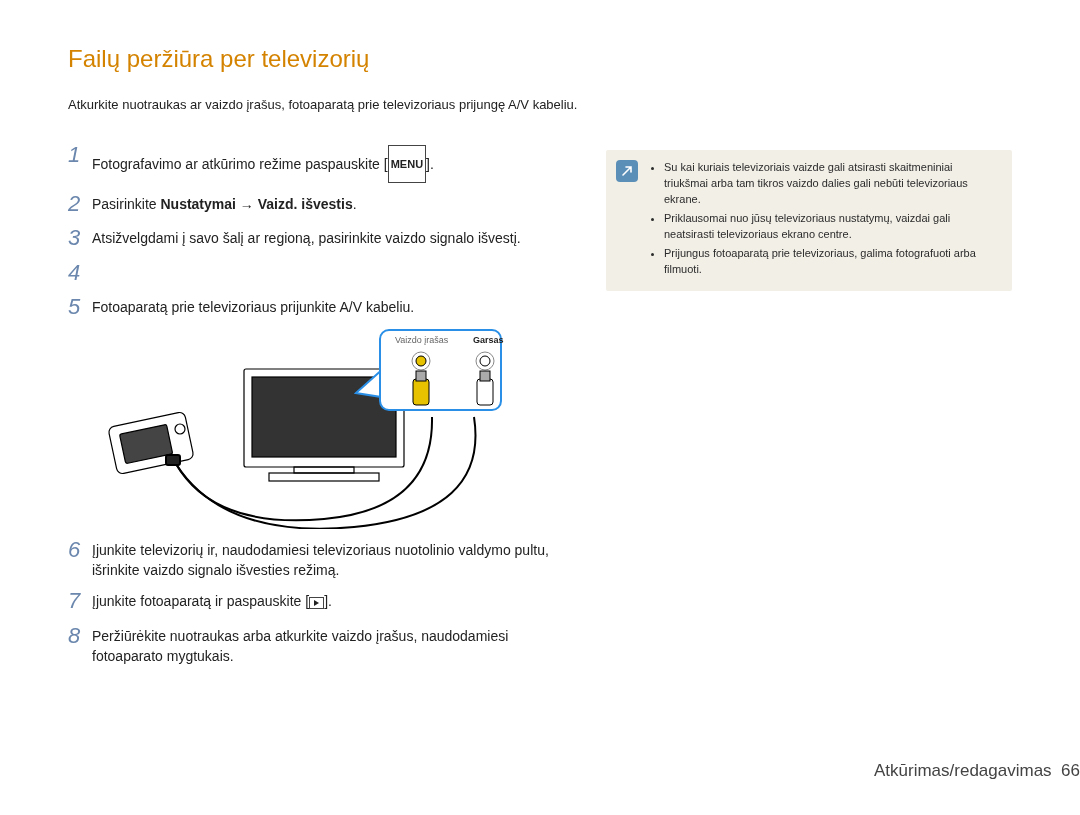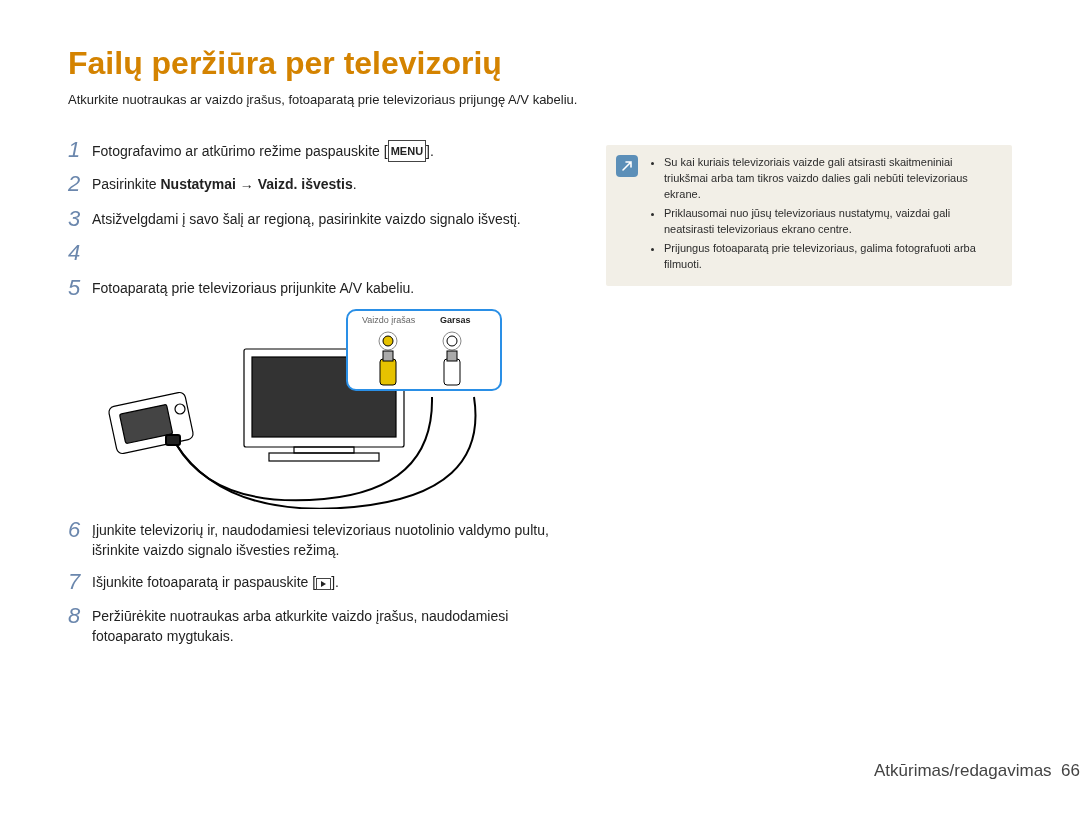--- a/index.html
+++ b/index.html
@@ -7,23 +7,23 @@
     font-family: Arial, Helvetica, sans-serif;
     background: #fff;
     width: 1080px;
     height: 815px;
     position: relative;
     padding: 45px 68px 0 68px;
     color: #222;
   }
   .page-title {
     color: #D48300;
-    font-size: 32px;
-    font-weight: 700;
-    margin-bottom: 10px;
+    font-size: 24px;
+    font-weight: 400;
+    margin-bottom: 24px;
   }
   .subtitle {
     font-size: 13px;
     margin-bottom: 30px;
   }
   .columns {
     display: flex;
     gap: 28px;
   }
   .left-col { width: 510px; }
@@ -46,21 +46,21 @@
     font-size: 14px;
     line-height: 1.45;
     padding-top: 3px;
   }
   .step-text b { font-weight: 700; }
   .menu-box {
     display: inline-block;
     border: 1px solid #444;
     font-size: 11px;
     font-weight: 700;
-    padding: 4px 2px;
+    padding: 12px 2px;
     line-height: 1.1;
     vertical-align: 1px;
   }
   .play-box {
     display: inline-flex;
     align-items: center;
     justify-content: center;
     border: 1px solid #444;
     width: 15px;
     height: 12px;
@@ -109,21 +109,21 @@
     bottom: 34px;
     width: 100%;
     left: 0;
     text-align: right;
     font-size: 17px;
     color: #444;
   }
   .callout-box {
     position: absolute;
     top: 0; right: 22px;
-    width: 156px; height: 82px;
+    width: 123px; height: 82px;
     border: 2px solid #2a8fe6;
     border-radius: 10px;
     background: #fff;
   }
   .callout-label {
     position: absolute;
     font-size: 9px;
     color: #666;
     top: 4px;
   }
@@ -208,21 +208,21 @@
     </div>
 
     <div class="step-row">
       <span class="step-num">6</span>
       <span class="step-text">Įjunkite televizorių ir, naudodamiesi televizoriaus nuotolinio valdymo pultu, išrinkite vaizdo signalo išvesties režimą.</span>
     </div>
 
     <div class="step-row">
       <span class="step-num">7</span>
       <span class="step-text">
-        <span>Išjunkite fotoaparatą ir paspauskite [</span><span class="play-box"></span><span>].</span>
+        <span>Įjunkite fotoaparatą ir paspauskite [</span><span class="play-box"></span><span>].</span>
       </span>
     </div>
 
     <div class="step-row">
       <span class="step-num">8</span>
       <span class="step-text">Peržiūrėkite nuotraukas arba atkurkite vaizdo įrašus, naudodamiesi fotoaparato mygtukais.</span>
     </div>
 
   </div>
 

